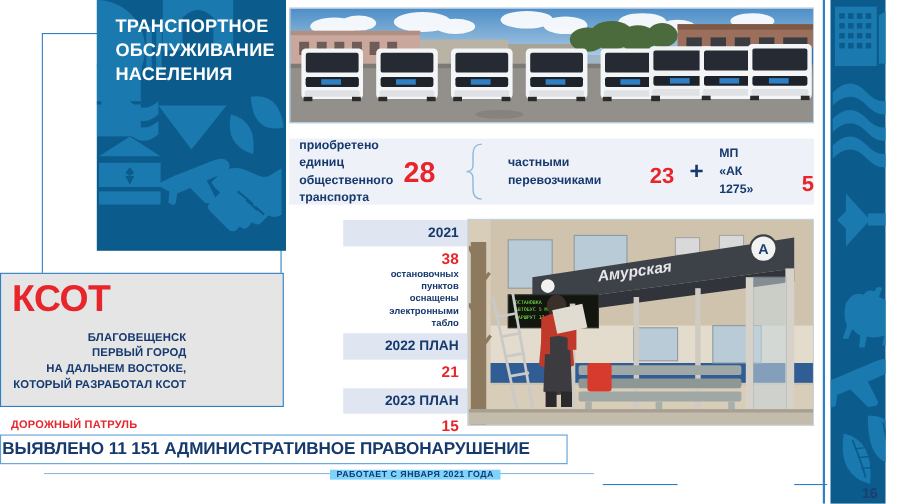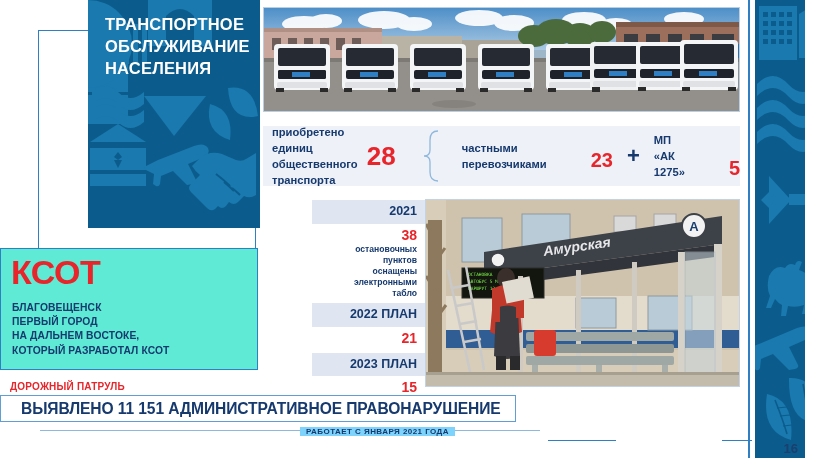--- a/index.html
+++ b/index.html
@@ -41,22 +41,23 @@
     line-height: 1.32;
     letter-spacing: 0.2px;
     z-index: 5;
   }
 
   
   .ksot-frame {
     position: absolute;
     left: 0px; top: 248px;
     width: 258px; height: 122px;
-    background: #5eead4;
+    background: #e5e5e5;
     border: 1px solid #2f7fc4;
+    text-align: right;
   }
   .ksot-title {
     position: absolute;
     left: 10px; top: 6px;
     color: #e8252a;
     font-size: 34px;
     font-weight: bold;
     letter-spacing: -0.5px;
     line-height: 1;
   }
@@ -87,21 +88,21 @@
     background: #ffffff;
     border: 1px solid #5f9fd4;
     display: flex;
     align-items: center;
   }
   .patrol-text {
     color: #16396e;
     font-size: 15.6px;
     font-weight: bold;
     letter-spacing: -0.1px;
-    padding-left: 20px;
+    padding-left: 1px;
     white-space: nowrap;
   }
   .patrol-rule {
     position: absolute;
     left: 40px; top: 430px;
     width: 500px; height: 1px;
     background: #8fb8dd;
   }
   .patrol-note {
     position: absolute;

